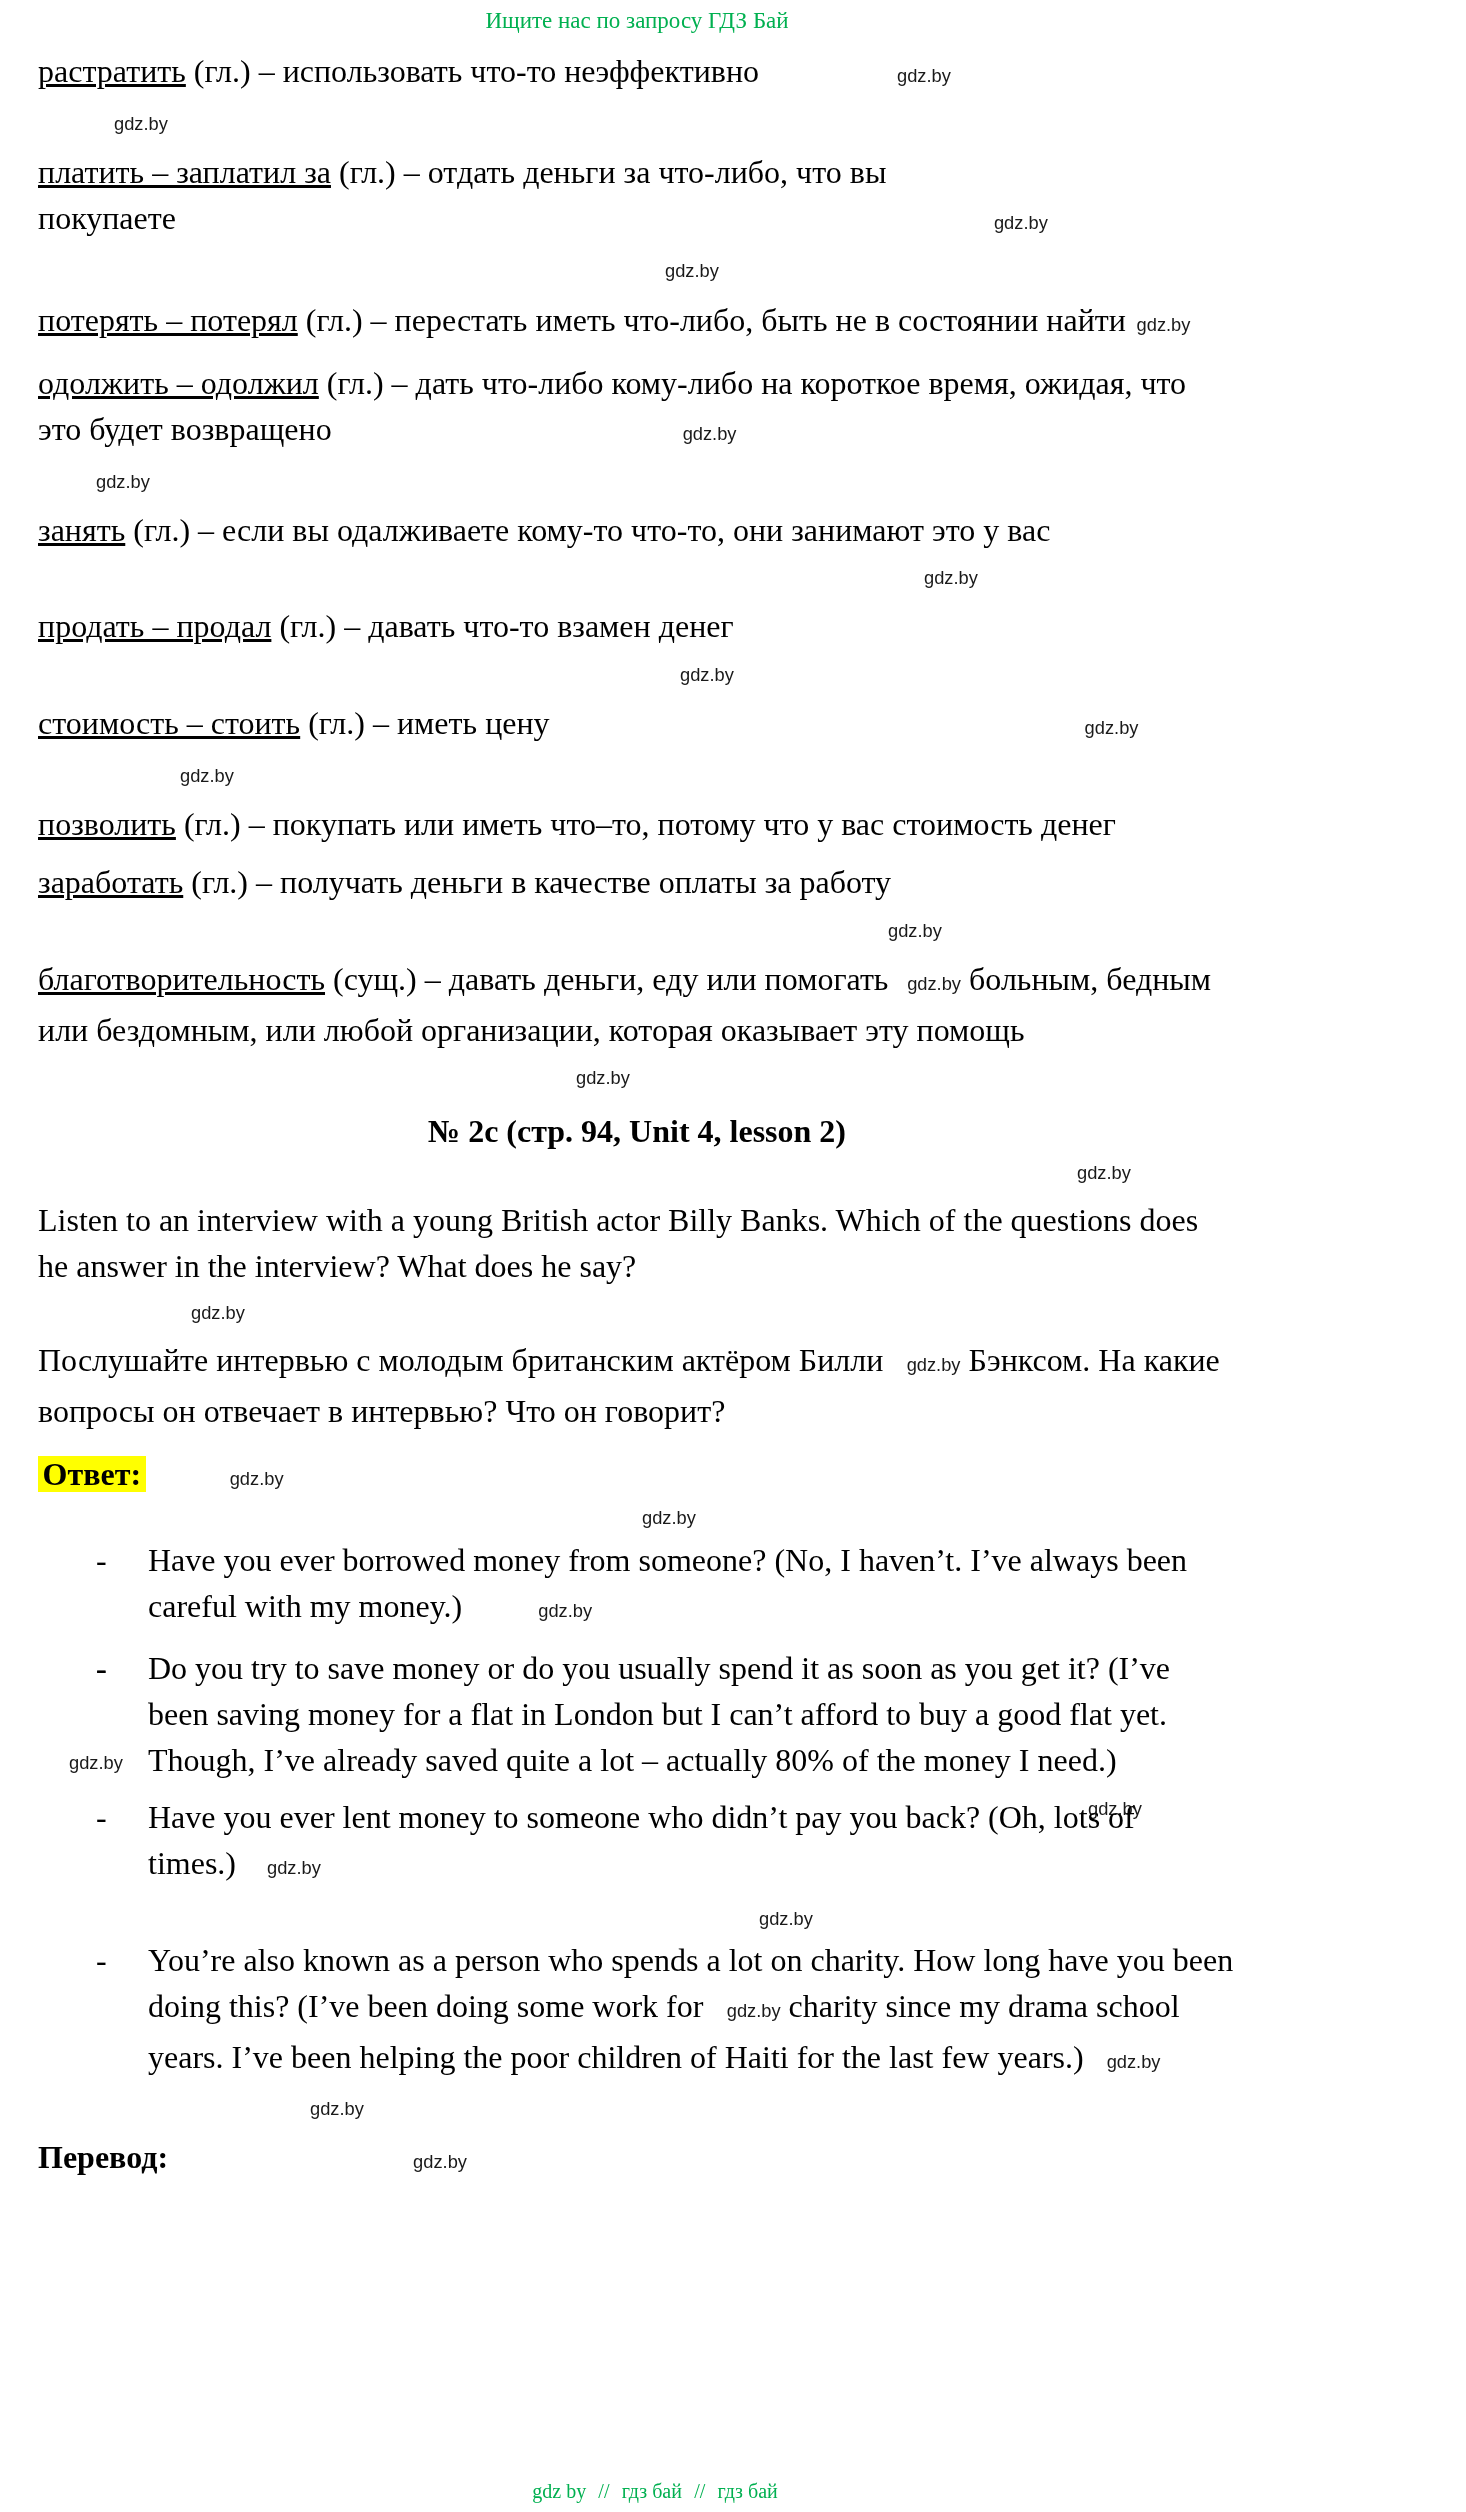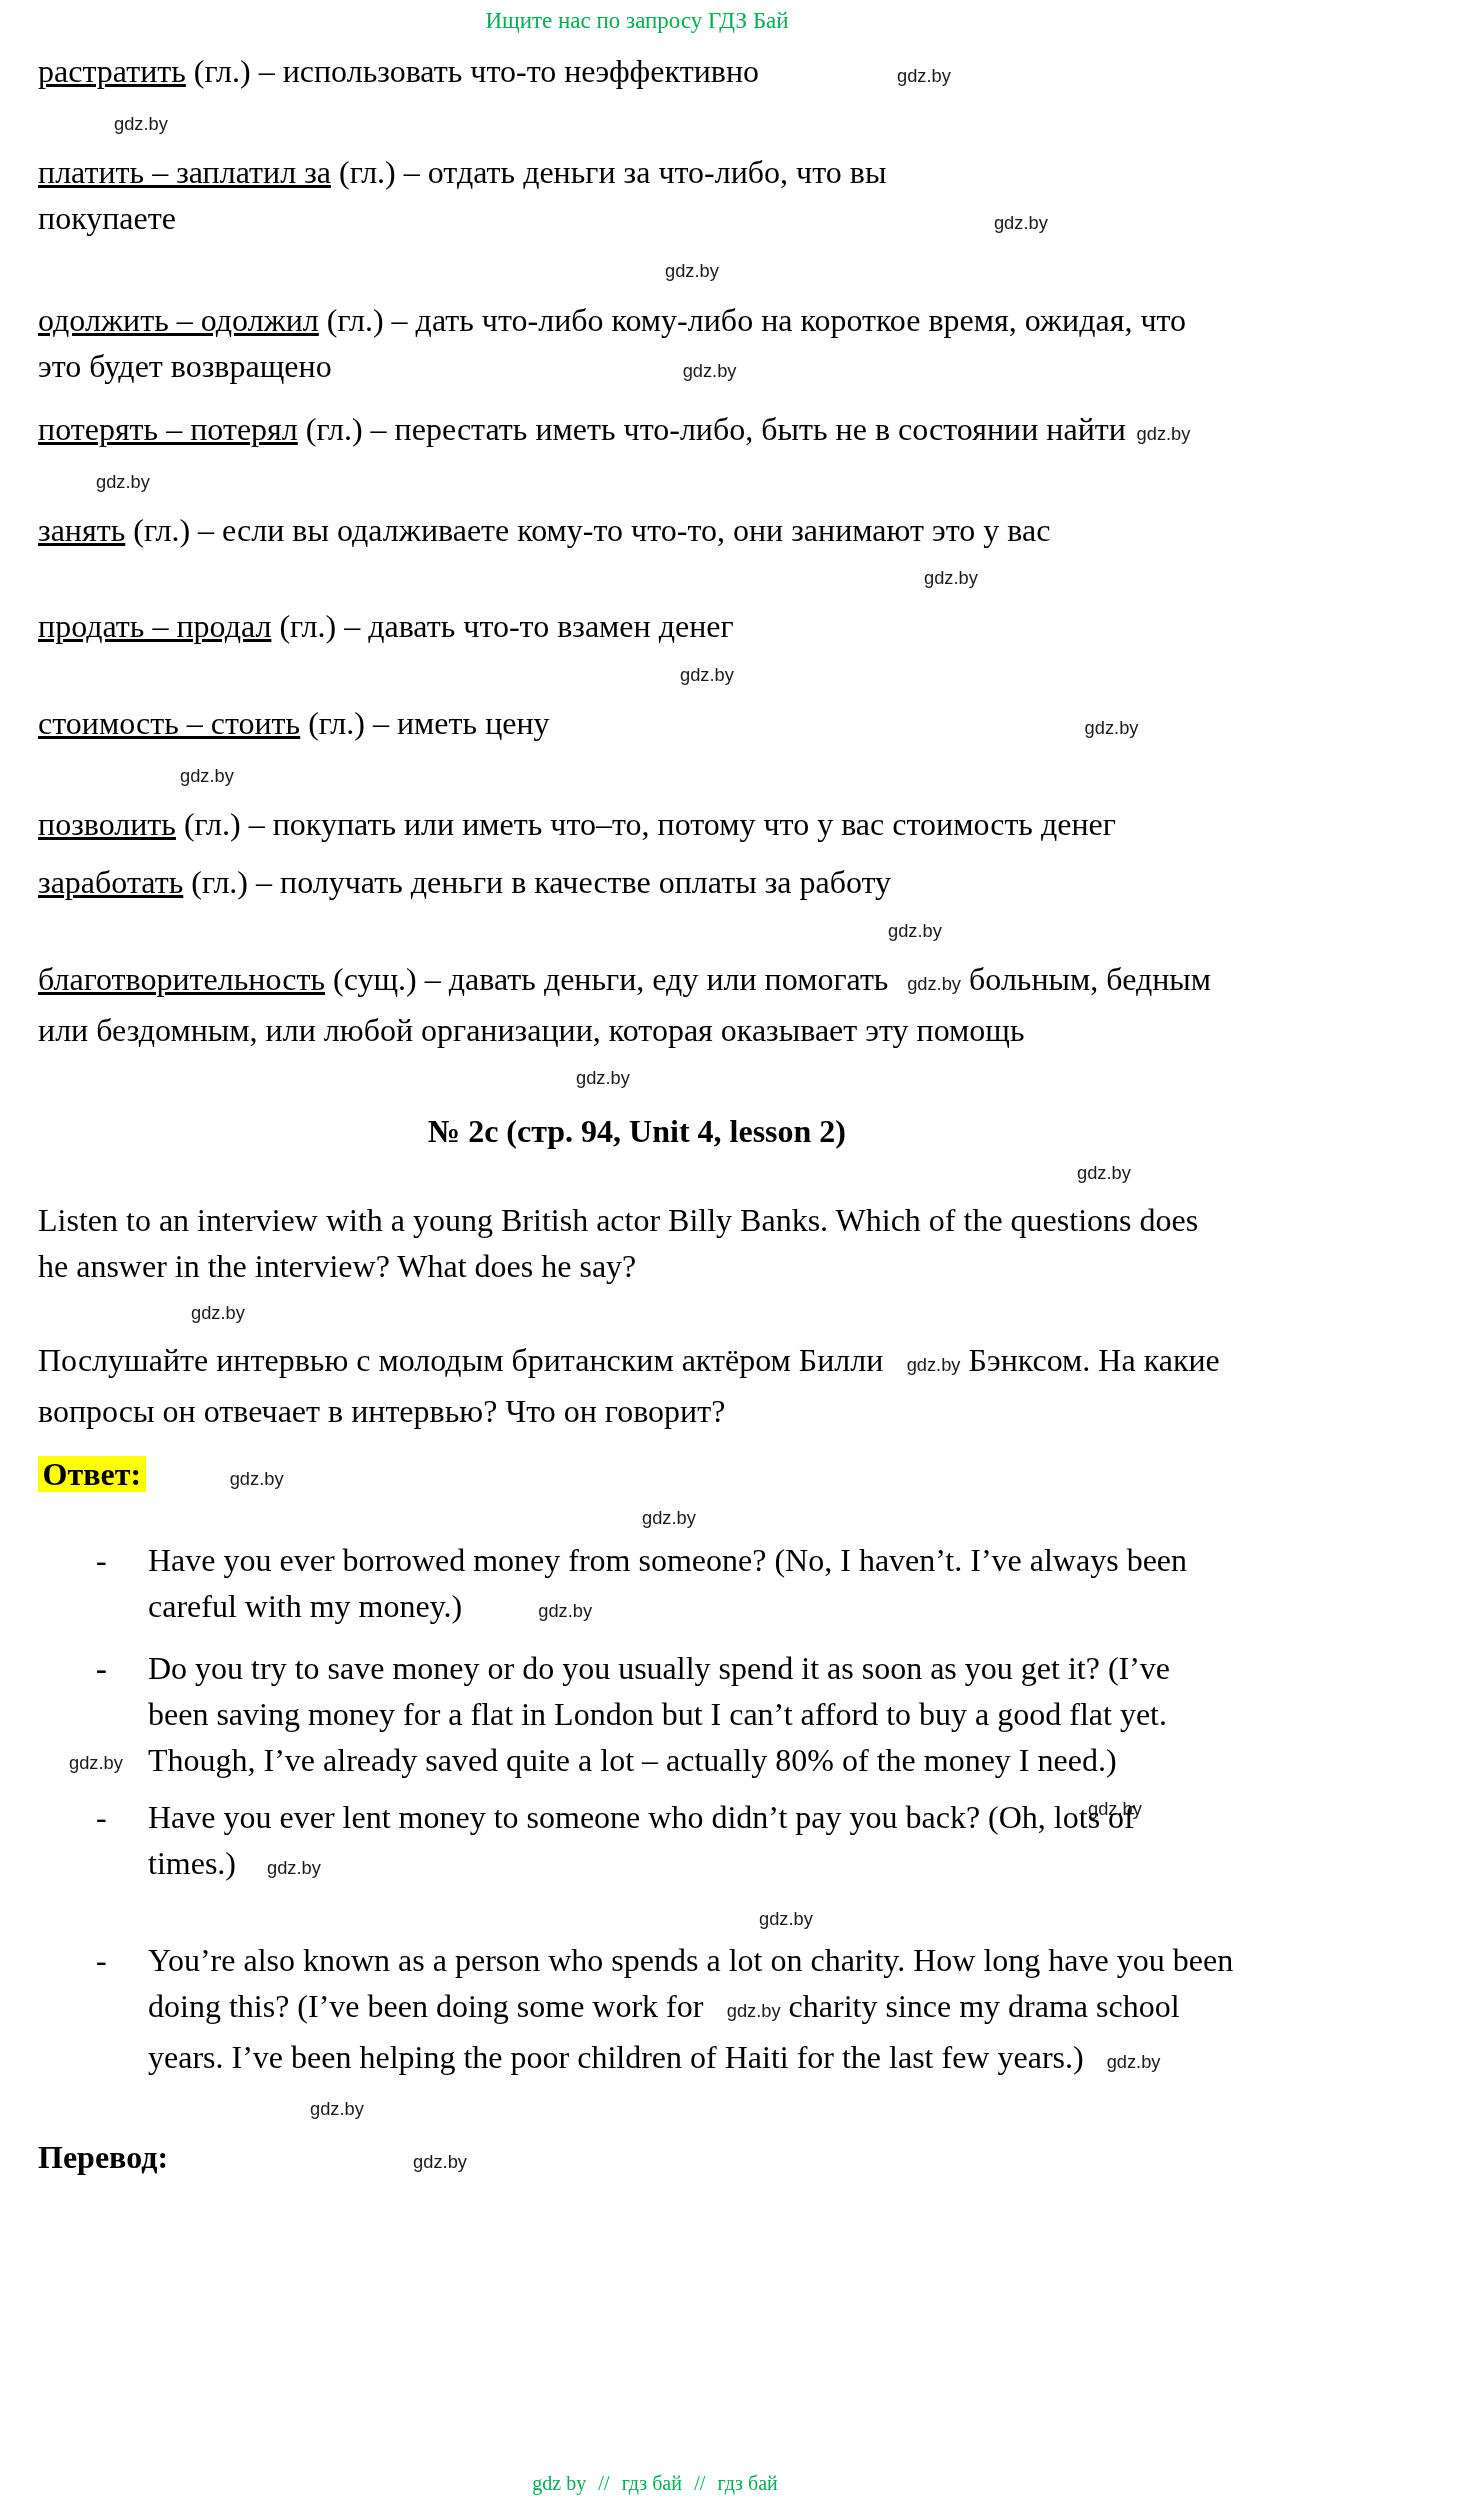--- a/index.html
+++ b/index.html
@@ -45,21 +45,21 @@
   .answer-label-row{margin:17px 0 3.1px;}
   .hl{background:#ffff00;font-weight:bold;padding:0 4.6px;}
   .answers{list-style:none;margin:6.1px 0 0;padding:0 0 0 110px;}
   .answers li{position:relative;margin:0 0 10.7px;}
   .answers li.wm-li{margin:0 0 4.6px;line-height:26px;}
   .dash{position:absolute;left:-52px;top:0;}
   .wm-abs{position:absolute;}
   .translation-row{font-weight:bold;margin:12.2px 0 7.6px;}
   .footer{
     position:absolute;
-    left:0;right:0;bottom:16px;
+    left:0;right:0;bottom:8px;
     text-align:center;
     color:#00b050;
     font-size:20px;
     line-height:26px;
     margin-left:28px;
   }
   .footer span{margin:0 6.1px;}
 </style>
 </head>
 <body>
@@ -69,23 +69,23 @@
   <div class="promo">Ищите нас по запросу ГДЗ Бай</div>
 
   <p class="def"><span class="term">растратить</span><span> (гл.) – использовать что-то неэффективно</span><span class="wm" style="margin-left:138px">gdz.by</span></p>
 
   <div class="wm-line" style="padding-left:76px">gdz.by</div>
 
   <p class="def"><span class="term">платить – заплатил за</span><span> (гл.) – отдать деньги за что-либо, что вы покупаете</span><span class="wm" style="margin-left:818px">gdz.by</span></p>
 
   <div class="wm-line" style="padding-left:627px">gdz.by</div>
 
+  <p class="def"><span class="term">потерять – потерял</span><span> (гл.) – перестать иметь что-либо, быть не в состоянии найти</span><span class="wm" style="margin-left:10.7px">gdz.by</span></p>
+
   <p class="def"><span class="term">одолжить – одолжил</span><span> (гл.) – дать что-либо кому-либо на короткое время, ожидая, что это будет возвращено</span><span class="wm" style="margin-left:351px">gdz.by</span></p>
-
-  <p class="def"><span class="term">потерять – потерял</span><span> (гл.) – перестать иметь что-либо, быть не в состоянии найти</span><span class="wm" style="margin-left:10.7px">gdz.by</span></p>
 
   <div class="wm-line" style="padding-left:58px">gdz.by</div>
 
   <p class="def"><span class="term">занять</span><span> (гл.) – если вы одалживаете кому-то что-то, они занимают это у вас</span></p>
 
   <div class="wm-line" style="padding-left:886px">gdz.by</div>
 
   <p class="def"><span class="term">продать – продал</span><span> (гл.) – давать что-то взамен денег</span></p>
 
   <div class="wm-line" style="padding-left:642px">gdz.by</div>

